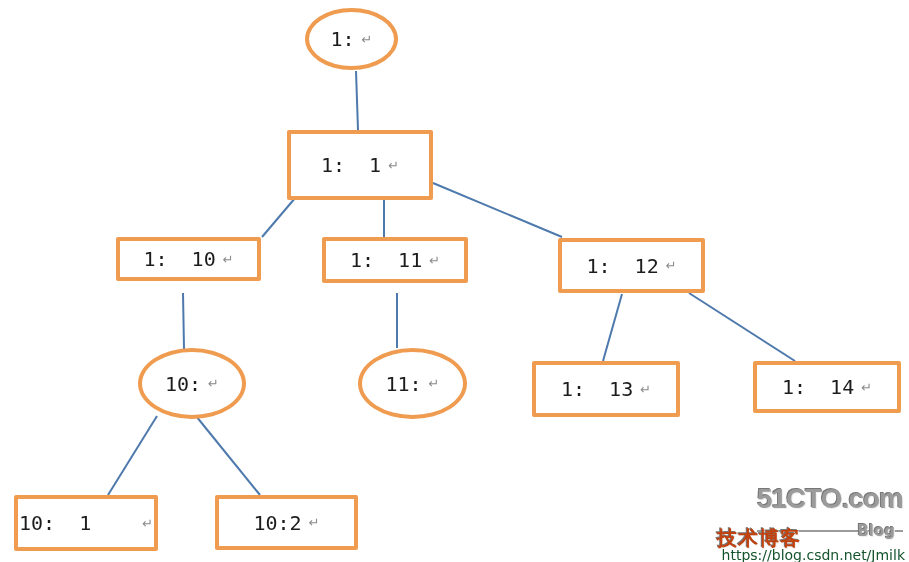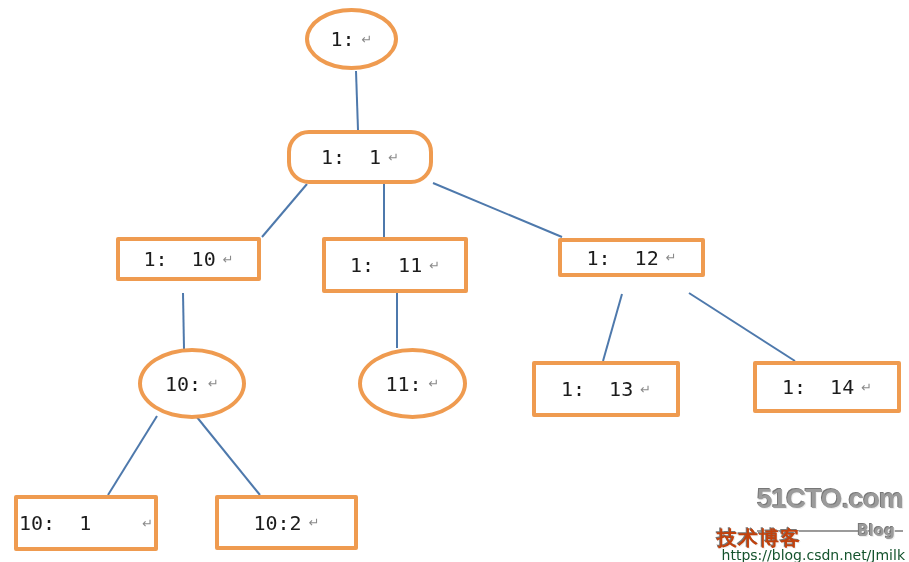--- a/index.html
+++ b/index.html
@@ -108,33 +108,33 @@
       <line x1="622" y1="294" x2="603" y2="361" stroke="#4E79AC" stroke-width="2"></line>
       <line x1="689" y1="293" x2="795" y2="361" stroke="#4E79AC" stroke-width="2"></line>
       <line x1="157" y1="416" x2="108" y2="495" stroke="#4E79AC" stroke-width="2"></line>
       <line x1="196" y1="416" x2="260" y2="495" stroke="#4E79AC" stroke-width="2"></line>
     </svg>
   <div id="nodes-layer">
       <div class="node ellipse" style="left: 305px; top: 8px; width: 93px; height: 62px;">
         <span class="node-label">1:</span>
         <span class="return-mark">↵</span>
       </div>
-      <div class="node rect" style="left: 287px; top: 130px; width: 146px; height: 54px; border-radius: 22px;">
+      <div class="node rect" style="left: 287px; top: 130px; width: 146px; height: 70px;">
         <span class="node-label">1:  1</span>
         <span class="return-mark">↵</span>
       </div>
       <div class="node rect" style="left: 116px; top: 237px; width: 145px; height: 44px;">
         <span class="node-label">1:  10</span>
         <span class="return-mark">↵</span>
       </div>
-      <div class="node rect" style="left: 322px; top: 237px; width: 146px; height: 56px;">
+      <div class="node rect" style="left: 322px; top: 237px; width: 146px; height: 46px;">
         <span class="node-label">1:  11</span>
         <span class="return-mark">↵</span>
       </div>
-      <div class="node rect" style="left: 558px; top: 238px; width: 147px; height: 39px;">
+      <div class="node rect" style="left: 558px; top: 238px; width: 147px; height: 55px;">
         <span class="node-label">1:  12</span>
         <span class="return-mark">↵</span>
       </div>
       <div class="node ellipse" style="left: 138px; top: 348px; width: 108px; height: 71px;">
         <span class="node-label">10:</span>
         <span class="return-mark">↵</span>
       </div>
       <div class="node ellipse" style="left: 358px; top: 348px; width: 109px; height: 71px;">
         <span class="node-label">11:</span>
         <span class="return-mark">↵</span>

